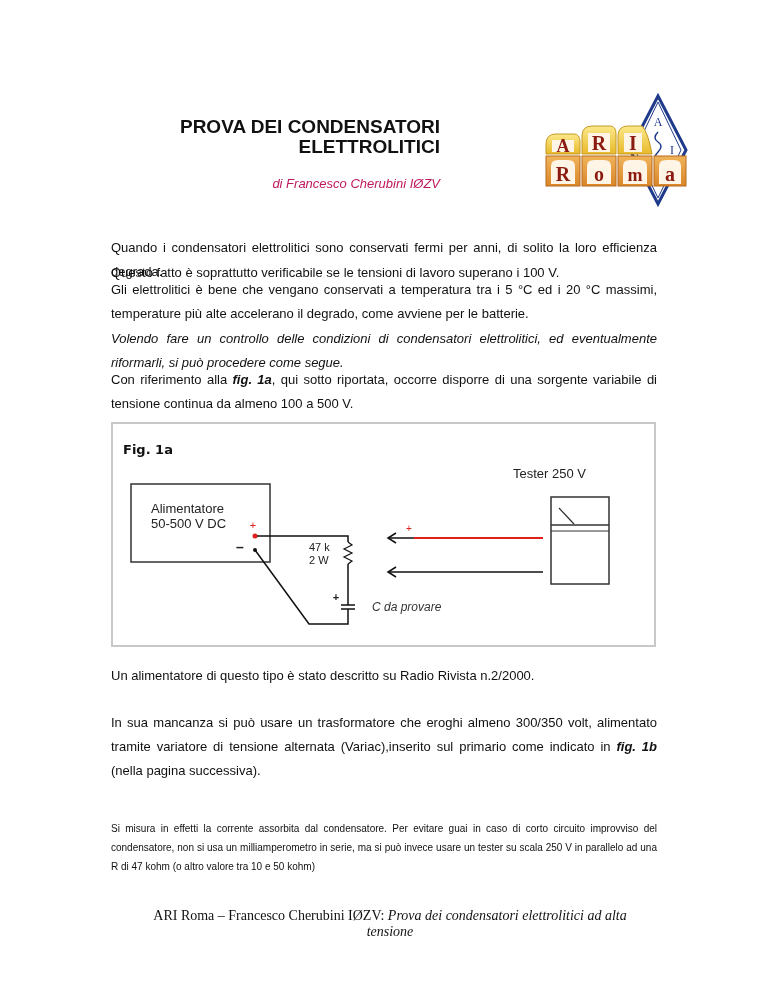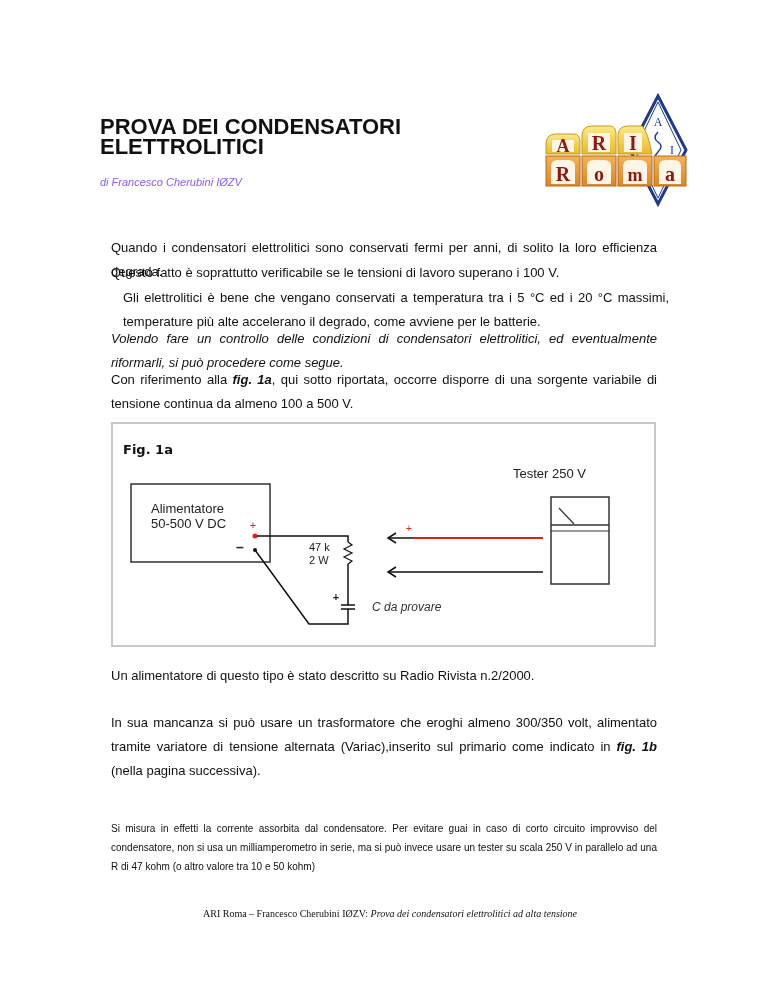--- a/index.html
+++ b/index.html
@@ -1,31 +1,31 @@
 <!DOCTYPE html>
 <html><head>
 <meta charset="utf-8">
 <style>
   html, body { margin: 0; padding: 0; background: #ffffff; }
   body { width: 768px; height: 994px; position: relative; overflow: hidden;
          font-family: "Liberation Sans", sans-serif; color: #111; }
-  .title { position: absolute; left: 100px; top: 117px; width: 340px; text-align: left;
-           font-weight: bold; font-size: 22px; line-height: 20px; color: #111; }
-  .byline { position: absolute; left: 100px; top: 176px; width: 340px; text-align: left;
-            font-style: italic; font-size: 11px; color: #8b5cf6; }
+  .title { position: absolute; left: 100px; top: 117px; width: 340px; text-align: right;
+           font-weight: bold; font-size: 19px; line-height: 20px; color: #111; }
+  .byline { position: absolute; left: 100px; top: 176px; width: 340px; text-align: right;
+            font-style: italic; font-size: 13px; color: #be185d; }
   .logo { position: absolute; left: 538px; top: 92px; width: 150px; height: 118px; }
   .para { position: absolute; left: 111px; width: 546px; font-size: 13px; line-height: 24px;
           text-align: justify; color: #111; margin: 0; }
   .para.big { font-size: 10px; line-height: 19px; margin-top: 48px; }
   .para b i, .para i b { font-weight: bold; font-style: italic; }
   .figure { position: absolute; left: 111px; top: 422px; width: 545px; height: 225px;
             border: 2px solid #c8c8c8; background: #fff; box-sizing: border-box; }
   .figure svg { position: absolute; left: 0; top: 0; }
   .footer { position: absolute; left: 140px; top: 908px; width: 500px; text-align: center;
-            font-family: "Liberation Serif", serif; font-size: 10px; color: #111; }
+            font-family: "Liberation Serif", serif; font-size: 14px; color: #111; }
   .footer .it { font-style: italic; }
 </style>
 </head>
 <body>
 
 <div class="title">
   <div>PROVA DEI CONDENSATORI ELETTROLITICI</div>
 </div>
 <div class="byline">di Francesco Cherubini IØZV</div>
 
@@ -73,21 +73,21 @@
     <path d="M121,92 L121,74 Q121,68 128,68 L136,68 Q143,68 143,74 L143,92 Z" fill="#fff5e6"></path>
     <text x="25" y="89" font-family="Liberation Serif, serif" font-weight="bold" font-size="20" fill="#8b1a10" text-anchor="middle">R</text>
     <text x="61" y="89" font-family="Liberation Serif, serif" font-weight="bold" font-size="20" fill="#8b1a10" text-anchor="middle">o</text>
     <text x="97" y="89" font-family="Liberation Serif, serif" font-weight="bold" font-size="18" fill="#8b1a10" text-anchor="middle">m</text>
     <text x="132" y="89" font-family="Liberation Serif, serif" font-weight="bold" font-size="20" fill="#8b1a10" text-anchor="middle">a</text>
   </g>
 </svg>
 
 <p class="para" style="top:236px;">Quando i condensatori elettrolitici sono conservati fermi per anni, di solito la loro efficienza degrada.</p>
 <p class="para" style="top:261px;">Questo fatto è soprattutto verificabile se le tensioni di lavoro superano i 100 V.</p>
-<p class="para" style="top:286px;margin-left:12px;">Gli elettrolitici è bene che vengano conservati a temperatura tra i 5 °C ed i 20 °C massimi, temperature più alte accelerano il degrado, come avviene per le batterie.</p>
+<p class="para" style="top:278px;">Gli elettrolitici è bene che vengano conservati a temperatura tra i 5 °C ed i 20 °C massimi, temperature più alte accelerano il degrado, come avviene per le batterie.</p>
 <p class="para" style="top:327px;font-style:italic;">Volendo fare un controllo delle condizioni di condensatori elettrolitici, ed eventualmente riformarli, si può procedere come segue.</p>
 <p class="para" style="top:368px;"><span>Con riferimento alla </span><b><i>fig. 1a</i></b><span>, qui sotto riportata, occorre disporre di una sorgente variabile di tensione continua da almeno 100 a 500 V.</span></p>
 
 <div class="figure">
   <svg width="541" height="221" viewBox="0 0 541 221">
     <text x="10" y="30" font-family="DejaVu Sans, sans-serif" font-weight="bold" font-size="13" fill="#111">Fig. 1a</text>
 
     <rect x="18" y="60" width="139" height="78" fill="none" stroke="#333" stroke-width="1.5"></rect>
     <text x="38" y="89" font-family="Liberation Sans, sans-serif" font-size="13" fill="#222">Alimentatore</text>
     <text x="38" y="104" font-family="Liberation Sans, sans-serif" font-size="13" fill="#222">50-500 V  DC</text>

